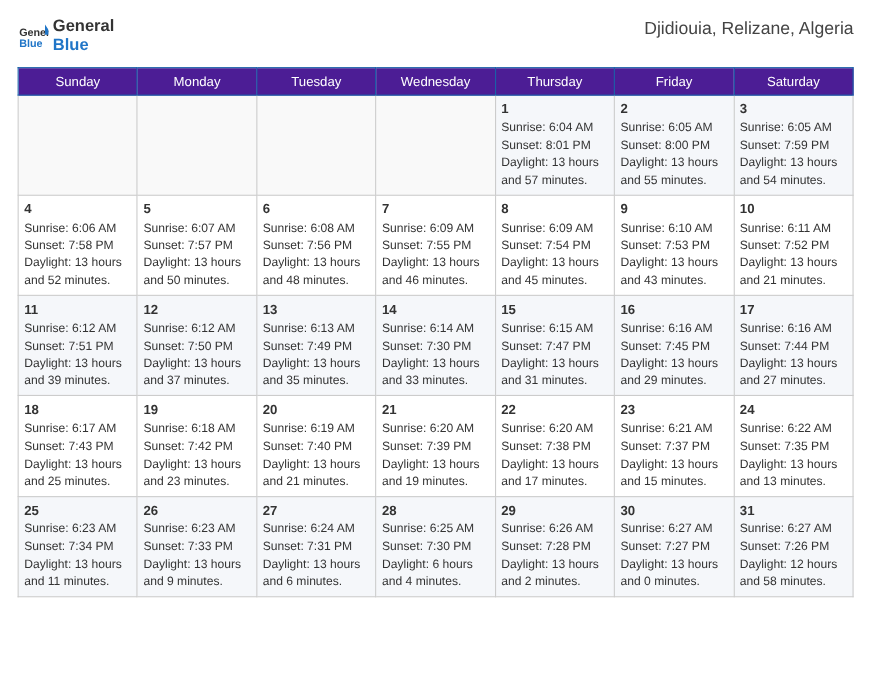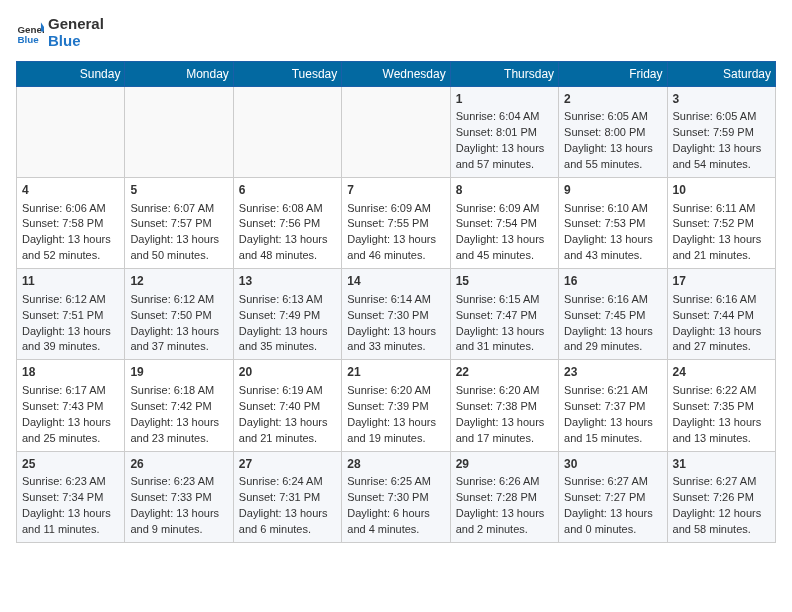--- a/index.html
+++ b/index.html
@@ -38,24 +38,24 @@
       font-size: 16px;
       color: #444;
       margin-top: 2px;
     }
     .calendar {
       width: 100%;
       border-collapse: collapse;
       font-size: 11px;
     }
     .calendar thead th {
-      background: #0369a1;
+      background: #4c1d95;
       color: #fff;
       padding: 5px 4px;
-      text-align: right;
+      text-align: center;
       font-size: 12px;
       font-weight: normal;
       border: 1px solid #1a5fa8;
     }
     .calendar tbody td {
       vertical-align: top;
       padding: 4px 5px;
       border: 1px solid #ccc;
       width: 108px;
       min-height: 80px;
@@ -88,20 +88,21 @@
       <text x="2" y="20" font-size="14" font-weight="bold" fill="#333" font-family="Arial">General</text>
       <text x="2" y="34" font-size="14" font-weight="bold" fill="#2075c7" font-family="Arial">Blue</text>
       <polygon points="36,8 44,20 36,20" fill="#2075c7" transform="translate(-4, -4) scale(1.1)"></polygon>
     </svg>
     <div>
       <div style="font-size:15px;font-weight:bold;color:#333;line-height:1.1;">General</div>
       <div style="font-size:15px;font-weight:bold;color:#2075c7;line-height:1.1;">Blue</div>
     </div>
   </div>
   <div class="title-block">
+    <div class="subtitle">Djidiouia, Relizane, Algeria</div>
   </div>
 </div>
 
 <table class="calendar">
   <thead>
     <tr id="header-row">
         <th>Sunday</th>
         <th>Monday</th>
         <th>Tuesday</th>
         <th>Wednesday</th>

